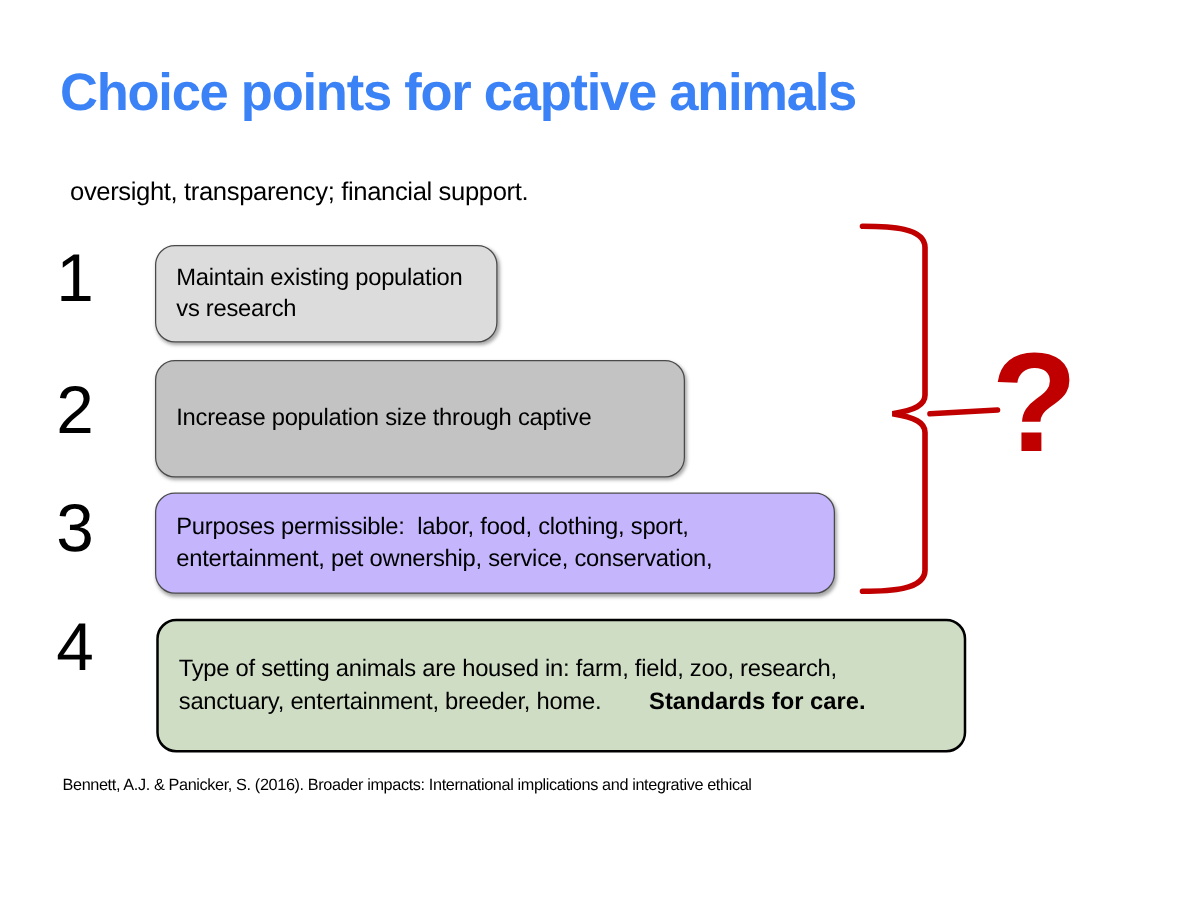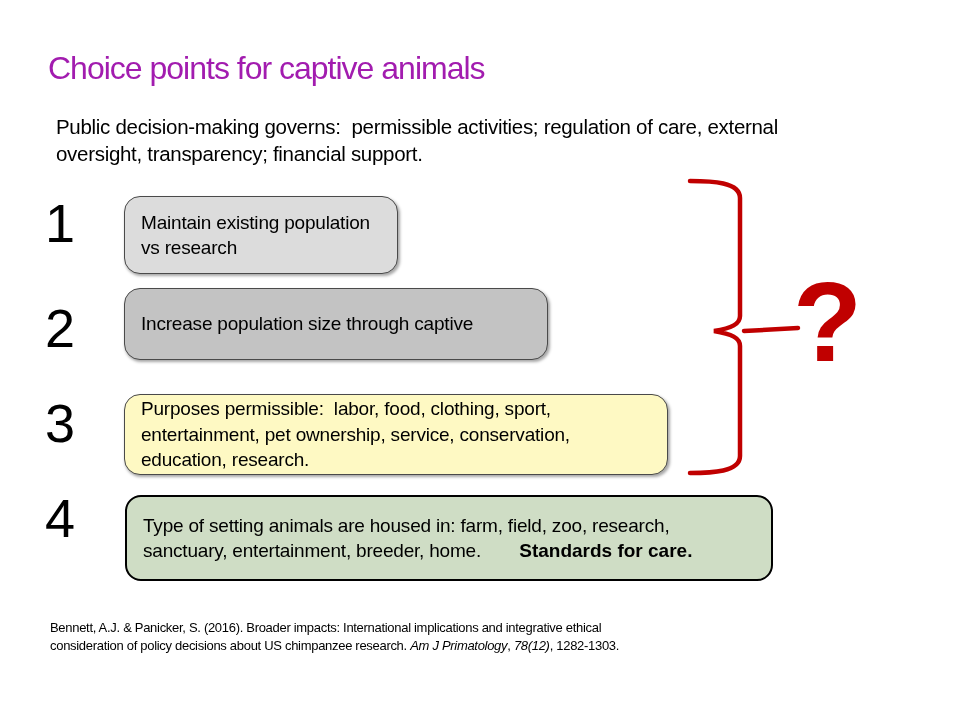--- a/index.html
+++ b/index.html
@@ -9,24 +9,24 @@
     height: 720px;
     background: #ffffff;
     overflow: hidden;
     font-family: "Liberation Sans", sans-serif;
     color: #000;
   }
   .title {
     position: absolute;
     left: 48px;
     top: 50px;
-    font-size: 32px;
+    font-size: 42px;
     letter-spacing: -1px;
-    font-weight: 400;
-    color: #a21caf;
+    font-weight: 700;
+    color: #3b82f6;
     white-space: nowrap;
   }
   .subtitle {
     position: absolute;
     left: 56px;
     top: 114px;
     font-size: 20.5px;
     line-height: 1.3;
     letter-spacing: -0.3px;
     white-space: pre-wrap;
@@ -53,23 +53,23 @@
     flex-direction: column;
     justify-content: center;
     box-sizing: border-box;
     padding: 4px 12px 4px 16px;
     font-size: 19px;
     line-height: 1.34;
     letter-spacing: -0.2px;
     white-space: pre-wrap;
   }
   #box1 { left: 124px; top: 196px; width: 274px; height: 78px; }
-  #box2 { left: 124px; top: 288px; width: 424px; height: 72px; }
+  #box2 { left: 124px; top: 288px; width: 424px; height: 94px; }
   #box3 { left: 124px; top: 394px; width: 544px; height: 81px; }
-  #box4 { left: 125px; top: 495px; width: 648px; height: 86px;
+  #box4 { left: 125px; top: 495px; width: 648px; height: 107px;
           border: 2.4px solid #000000; box-shadow: none; }
   #box4 b { letter-spacing: 0; margin-left: 28px; }
   .brace-svg {
     position: absolute;
     left: 680px;
     top: 170px;
     width: 130px;
     height: 312px;
   }
   .question-mark {
@@ -90,51 +90,51 @@
     white-space: pre-wrap;
   }
 </style>
 </head>
 <body>
 
 <div id="slide">
 
   <div class="title">Choice points for captive animals</div>
 
-  <div class="subtitle"><span>Public decision-making governs:  permissible activities; regulation of care, external</span><br><span>oversight, transparency; financial support.</span></div>
+  <div class="subtitle"><br><span>oversight, transparency; financial support.</span></div>
 
   <div id="num1" class="row-number">1</div>
   <div id="num2" class="row-number">2</div>
   <div id="num3" class="row-number">3</div>
   <div id="num4" class="row-number">4</div>
 
   <div id="box1" class="choice-box" style="background-color: rgb(220, 220, 220);">
     <div><span>Maintain existing population</span><br><span>vs research</span></div>
   </div>
 
   <div id="box2" class="choice-box" style="background-color: rgb(195, 195, 195);">
     <div><span>Increase population size through captive</span><br></div>
   </div>
 
-  <div id="box3" class="choice-box" style="background-color: #fef9c3;">
-    <div><span>Purposes permissible:  labor, food, clothing, sport,</span><br><span>entertainment, pet ownership, service, conservation,</span><br><span>education, research.</span></div>
+  <div id="box3" class="choice-box" style="background-color: #c4b5fd;">
+    <div><span>Purposes permissible:  labor, food, clothing, sport,</span><br><span>entertainment, pet ownership, service, conservation,</span><br></div>
   </div>
 
   <div id="box4" class="choice-box" style="background-color: rgb(207, 221, 197);">
     <div><span>Type of setting animals are housed in: farm, field, zoo, research,</span><br><span>sanctuary, entertainment, breeder, home.  </span><b>Standards for care.</b></div>
   </div>
 
   <svg class="brace-svg" viewBox="0 0 130 312" xmlns="http://www.w3.org/2000/svg">
     <path d="M 10 11
              C 32 11, 60 12, 60 28
              L 60 146
              C 60 154, 52 158, 34 161
              C 52 164, 60 168, 60 176
              L 60 286
              C 60 302, 32 303, 10 303" fill="none" stroke="#c00000" stroke-width="4.5" stroke-linecap="round"></path>
     <path d="M 64 161 L 118 158" fill="none" stroke="#c00000" stroke-width="4.5" stroke-linecap="round"></path>
   </svg>
 
   <div class="question-mark" style="color: rgb(192, 0, 0);">?</div>
 
-  <div class="citation"><span>Bennett, A.J. &amp; Panicker, S. (2016). Broader impacts: International implications and integrative ethical</span><br><span><span>consideration of policy decisions about US chimpanzee research. </span><i>Am J Primatology</i><span>, </span><i>78(12)</i><span>, 1282-1303.</span></span></div>
+  <div class="citation"><span>Bennett, A.J. &amp; Panicker, S. (2016). Broader impacts: International implications and integrative ethical</span><br></div>
 
 </div>
 
 </body></html>

